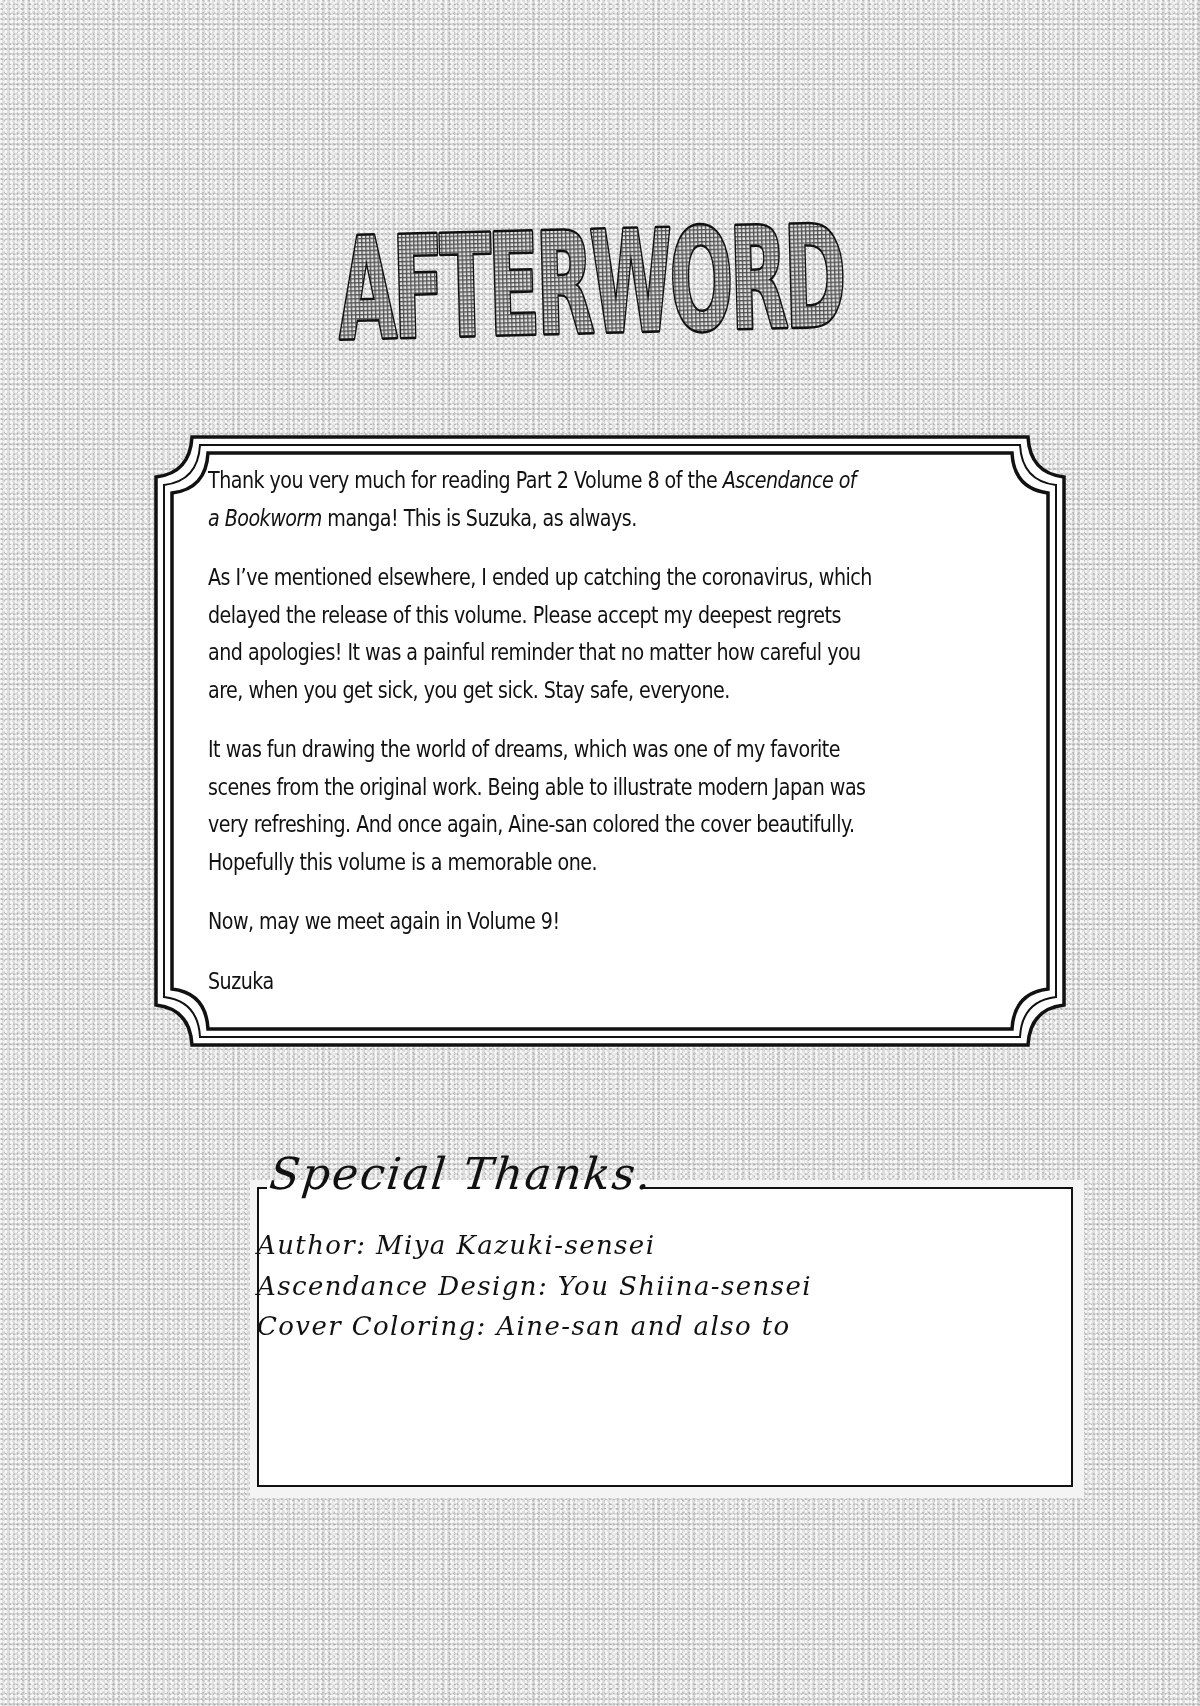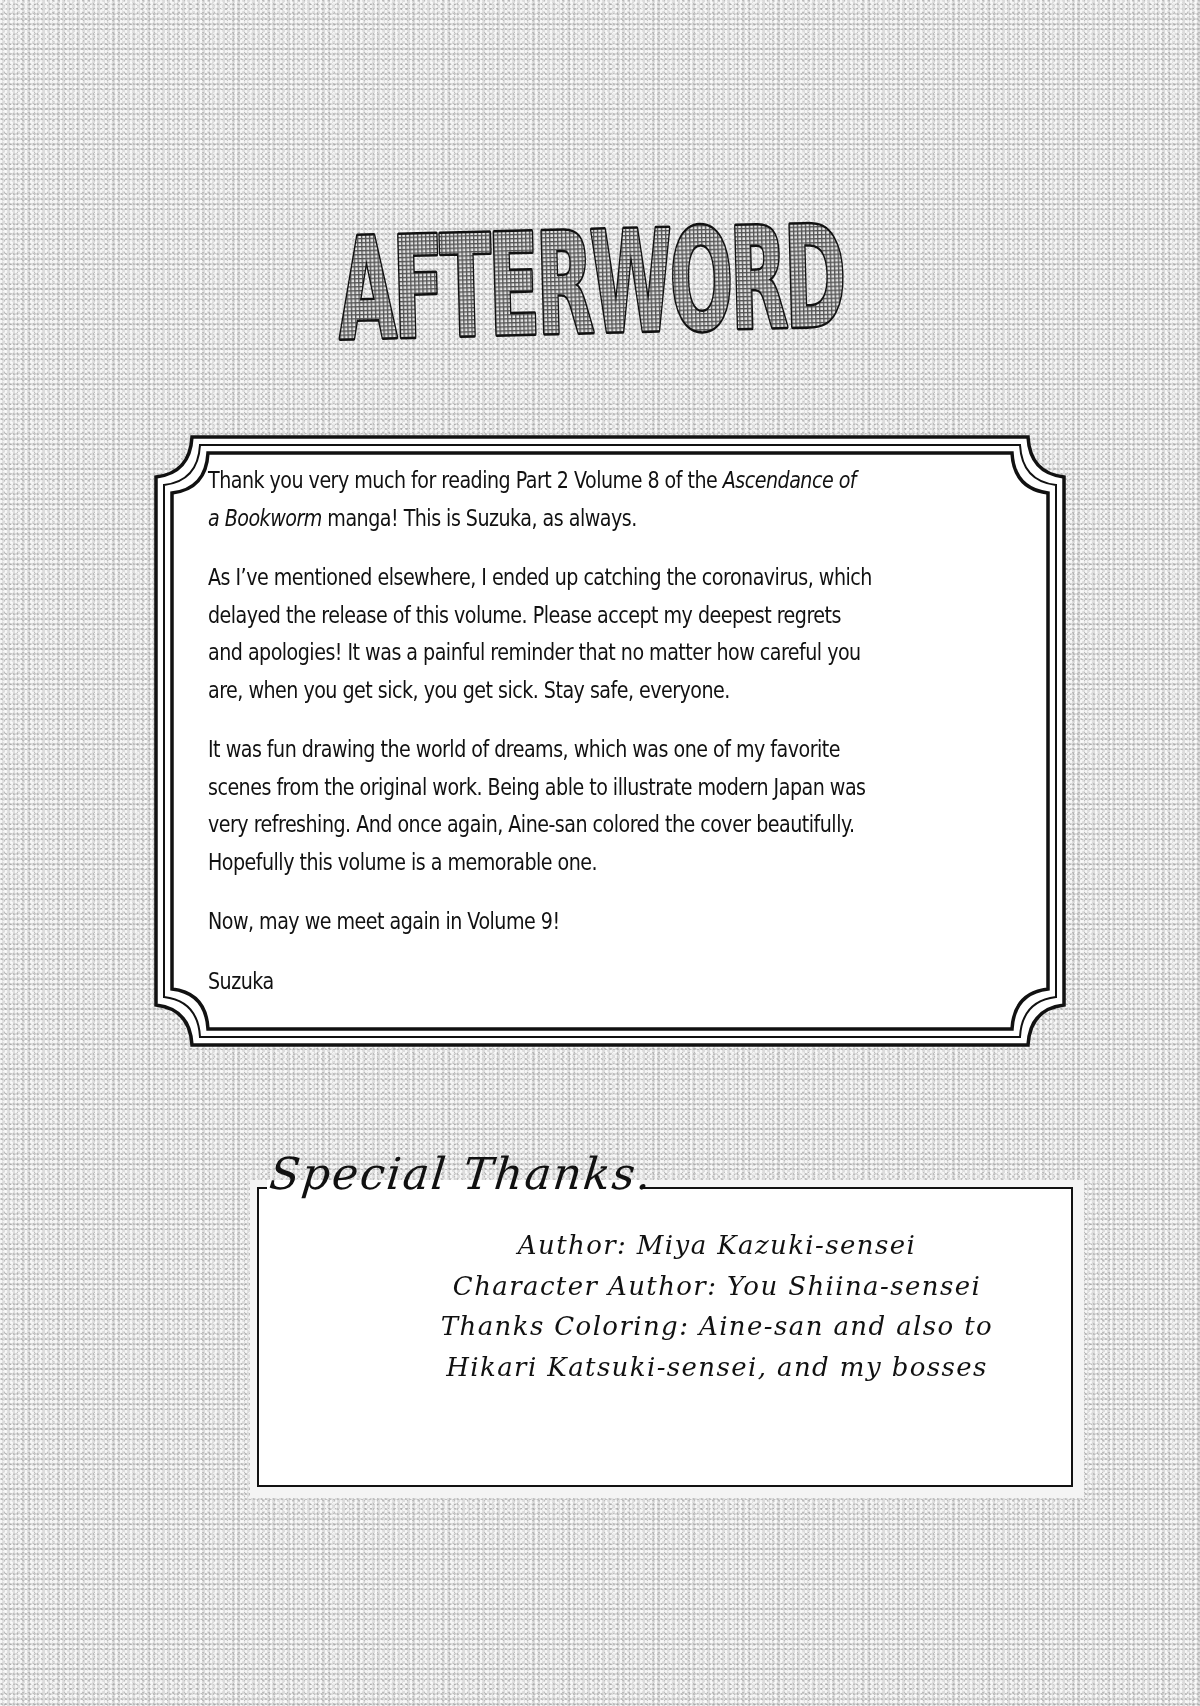--- a/index.html
+++ b/index.html
@@ -63,22 +63,21 @@
     .thanks-title-mask {
       position: absolute; left: 267px; top: 1180px; width: 373px; height: 14px; background: #fff;
     }
     .thanks-title {
       position: absolute; left: 270px; top: 1148px;
       font-family: "DejaVu Serif", serif;
       font-style: italic; font-size: 44px; color: #111; letter-spacing: 2px;
       transform: scaleX(1.0) skewX(-6deg);
     }
     .thanks-lines {
-      position: absolute; left: 257px; top: 1225px; width: 920px;
-      text-align: center;
+      position: absolute; left: 257px; top: 1225px; width: 816px;
       font-family: "DejaVu Serif", serif; font-style: italic;
       font-size: 26px; line-height: 40.5px; color: #111; letter-spacing: 1.4px;
       font-weight: 300;
     }
     .thanks-lines div { white-space: nowrap; }
   </style>
 </head>
 <body>
 
 <div class="title-wrap">
@@ -132,16 +131,15 @@
 
 <div class="thanks-halo"></div>
 <div class="thanks-box"></div>
 <div class="thanks-topline"></div>
 <div class="thanks-topline-right"></div>
 <div class="thanks-title-mask"></div>
 <div class="thanks-title">Special Thanks.</div>
 
 <div class="thanks-lines">
   <div>Author: Miya Kazuki-sensei</div>
-  <div>Character Author: You Shiina-sensei</div>
-  <div>Thanks Coloring: Aine-san and also to</div>
-  <div>Hikari Katsuki-sensei, and my bosses</div>
+  <div>Ascendance Design: You Shiina-sensei</div>
+  <div>Cover Coloring: Aine-san and also to</div>
 </div>
 
 </body></html>

